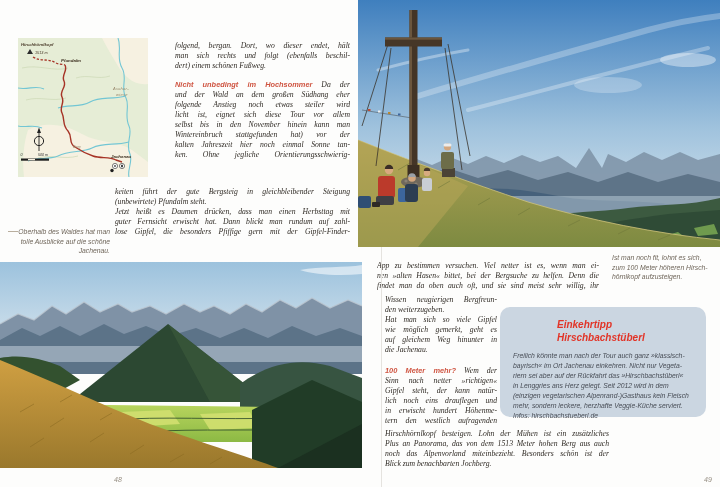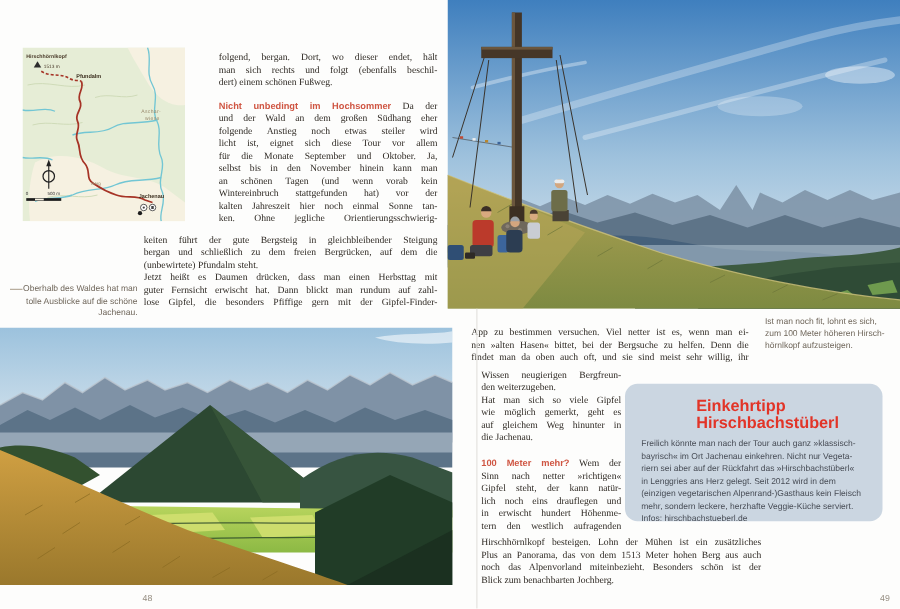--- a/index.html
+++ b/index.html
@@ -1,33 +1,33 @@
 <!DOCTYPE html>
 <html><head>
 <meta charset="utf-8">
 <style>
   html,body{margin:0;padding:0;background:#ffffff;}
   .spread{position:relative;width:720px;height:487px;background:#fdfdfc;overflow:hidden;
-          font-family:"Liberation Serif",serif;color:#2f2a24;}
+          font-family:"Liberation Serif",serif;color:#2f2a24;font-style:italic;}
   .abs{position:absolute;}
   
   .col{font-size:7.7px;line-height:10px;letter-spacing:0;}
   .line{height:10px;overflow:hidden;text-align:justify;text-align-last:justify;}
   .line.last{text-align-last:left;}
   .spacer9{height:9px;}
   .spacer11{height:11px;}
   .subhead{font-family:"Liberation Sans",sans-serif;font-weight:700;font-size:7.4px;color:#cf5542;margin-top:48px;}
   
   .cap{font-family:"Liberation Sans",sans-serif;font-size:6.8px;line-height:9.5px;color:#6f665a;}
   .cap .cap-line{height:9.5px;overflow:hidden;}
   .cap.right{text-align:right;}
   .pagenum{font-family:"Liberation Sans",sans-serif;font-size:7px;color:#968e82;text-align:center;}
   
   .infobox{background:#cbd6e1;border-radius:10px;box-sizing:border-box;padding:11px 13px 0 13px;}
-  .infobox .title{font-family:"Liberation Sans",sans-serif;font-weight:700;font-size:13px;color:#e23427;line-height:13px;padding-left:44px;}
+  .infobox .title{font-family:"Liberation Sans",sans-serif;font-weight:700;font-size:10px;color:#e23427;line-height:13px;padding-left:44px;}
   .infobox .boxbody{margin-top:7px;font-family:"Liberation Sans",sans-serif;font-size:6.8px;line-height:10px;color:#474c55;}
   .infobox .boxbody .cap-line{height:10px;overflow:hidden;white-space:nowrap;}
   .gutter{width:1px;background:#e5e3df;}
   .capdash{height:1px;background:#b9ae9e;}
   svg{display:block;}
 </style>
 </head>
 <body>
 
 <div class="spread">
@@ -85,33 +85,30 @@
         <div class="line">folgend, bergan. Dort, wo dieser endet, hält</div>
         <div class="line">man sich rechts und folgt (ebenfalls beschil-</div>
       </div>
     <div class="line last">dert) einem schönen Fußweg.</div>
     <div class="spacer9"></div>
     <div class="line"><span class="subhead">Nicht unbedingt im Hochsommer</span> <span>Da der</span></div>
     <div>
         <div class="line">und der Wald an dem großen Südhang eher</div>
         <div class="line">folgende Anstieg noch etwas steiler wird</div>
         <div class="line">licht ist, eignet sich diese Tour vor allem</div>
-        <div class="line">für die Monate September und Oktober. Ja,</div>
         <div class="line">selbst bis in den November hinein kann man</div>
-        <div class="line">an schönen Tagen (und wenn vorab kein</div>
         <div class="line">Wintereinbruch stattgefunden hat) vor der</div>
         <div class="line">kalten Jahreszeit hier noch einmal Sonne tan-</div>
         <div class="line">ken. Ohne jegliche Orientierungsschwierig-</div>
       </div>
   </div>
 
   <div class="abs col" style="left:115px;top:187px;width:235px;">
     <div>
         <div class="line">keiten führt der gute Bergsteig in gleichbleibender Steigung</div>
-        <div class="line">bergan und schließlich zu dem freien Bergrücken, auf dem die</div>
       </div>
     <div class="line last">(unbewirtete) Pfundalm steht.</div>
     <div>
         <div class="line">Jetzt heißt es Daumen drücken, dass man einen Herbsttag mit</div>
         <div class="line">guter Fernsicht erwischt hat. Dann blickt man rundum auf zahl-</div>
         <div class="line">lose Gipfel, die besonders Pfiffige gern mit der Gipfel-Finder-</div>
       </div>
   </div>
 
   <div class="abs capdash" style="left:8px;top:231px;width:10px;"></div>

